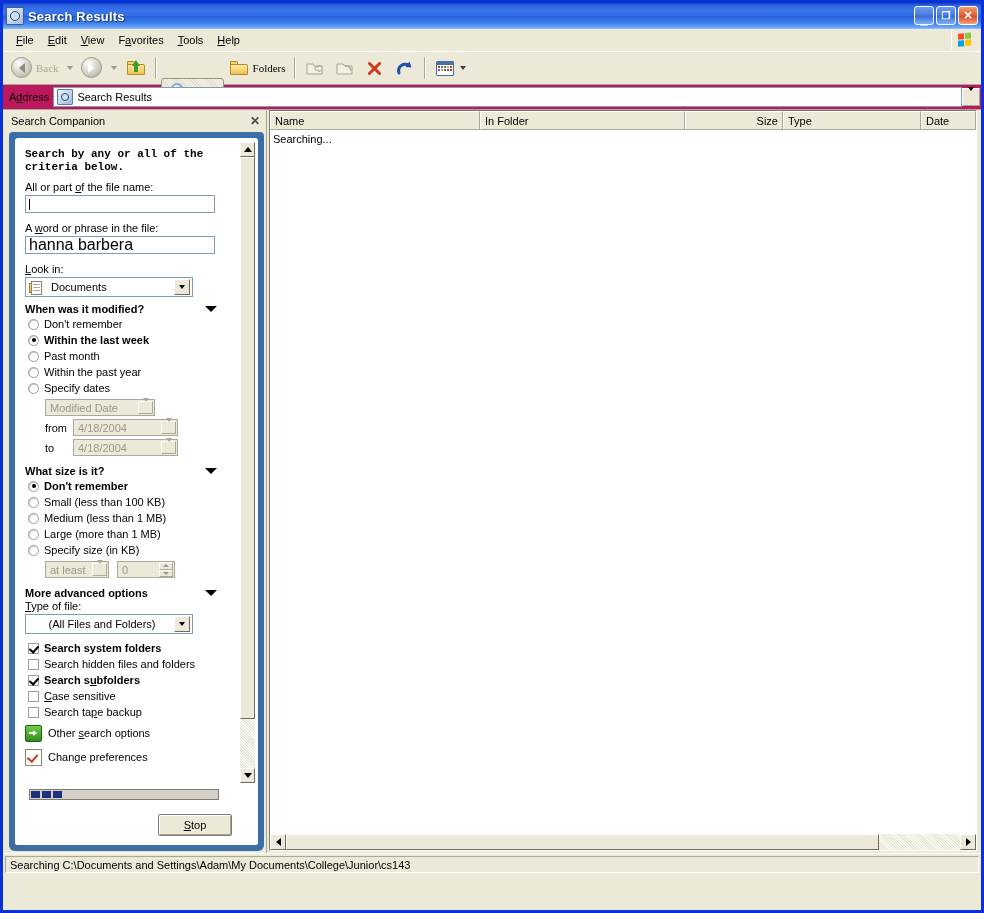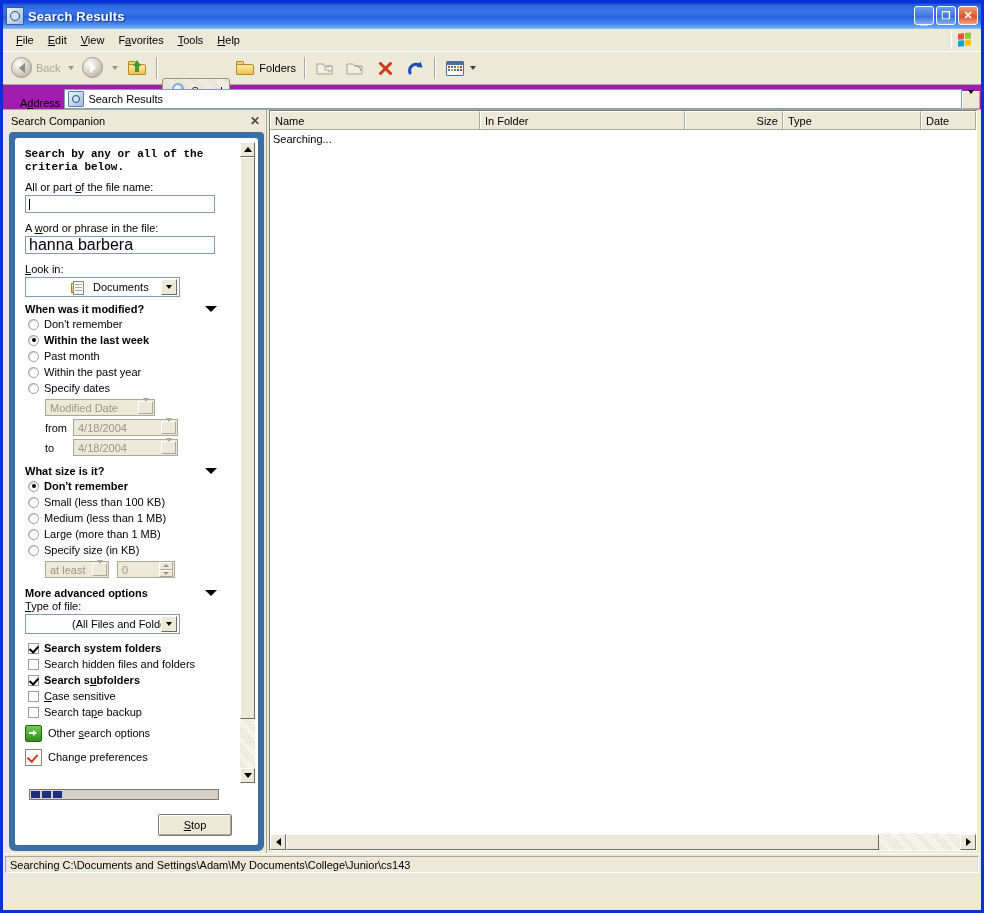--- a/index.html
+++ b/index.html
@@ -82,21 +82,21 @@
   .flag i:nth-child(1){left:0;top:0;background:#f34f2e;}
   .flag i:nth-child(2){left:7px;top:0;background:#8ec63f;}
   .flag i:nth-child(3){left:0;top:7px;background:#00a3e0;}
   .flag i:nth-child(4){left:7px;top:7px;background:#ffc20e;}
 
   
   .toolbar{
     height:32px;background:#ece9d8;
     border-top:1px solid #fff;
     border-bottom:1px solid #aca899;
-    display:flex;align-items:center;padding-left:4px;
+    display:flex;align-items:center;padding-left:4px;font-family:Liberation Serif, serif;
   }
   .tb{
     display:flex;align-items:center;height:26px;
     padding:0 3px;box-sizing:border-box;
     border:1px solid transparent;border-radius:3px;
     color:#000;font-size:11px;white-space:nowrap;
   }
   .tb.pressed{
     border:1px solid #9a9483;
     background:repeating-linear-gradient(45deg,#e4e0d0,#e4e0d0 1px,#f4f2e8 1px,#f4f2e8 2px);
@@ -172,22 +172,22 @@
   .views{
     width:18px;height:15px;background:#fff;border:1.5px solid #4a6fa5;box-sizing:border-box;
     border-radius:1px;position:relative;overflow:hidden;
   }
   .views .bar{position:absolute;left:0;top:0;width:100%;height:3px;background:#4a6fa5;}
   .views .dots{position:absolute;left:1px;top:4px;width:15px;display:flex;flex-wrap:wrap;gap:1px;}
   .views .dots i{width:2px;height:2px;display:block;}
 
   
   .addressbar{
-    height:24px;background:#a21caf;display:flex;align-items:flex-end;
-    border-bottom:1px solid #aca899;padding-left:17px;
+    height:24px;background:#be185d;display:flex;align-items:center;
+    border-bottom:1px solid #aca899;padding-left:6px;
   }
   .addr-label{font-size:11px;color:#000;margin-right:4px;}
   .addr-field{
     flex:1;height:20px;background:#fff;border:1px solid #7f9db9;
     box-sizing:border-box;display:flex;align-items:center;padding-left:3px;
     margin-right:0;position:relative;
   }
   .addr-icon{
     width:14px;height:14px;margin-right:4px;flex:none;
     background:linear-gradient(135deg,#eef4fb,#9dbbdd);
@@ -271,23 +271,23 @@
   .fld-label{font-size:11px;margin:0 0 2px 0;}
   .txtbox{
     width:190px;height:18px;box-sizing:border-box;
     border:1px solid #7f9db9;background:#fff;
     font-size:16px;padding:2px 3px;color:#000;
     display:flex;align-items:center;
     margin-bottom:9px;
   }
   .caret{width:1px;height:11px;background:#000;display:inline-block;}
   .combo{
-    width:155px;height:20px;box-sizing:border-box;
+    width:168px;height:20px;box-sizing:border-box;
     border:1px solid #7f9db9;background:#fff;
-    display:flex;align-items:center;margin-bottom:6px;padding-left:42px;
+    display:flex;align-items:center;margin-bottom:6px;
   }
   .combo .cb-txt{flex:1;font-size:11px;padding-left:4px;white-space:nowrap;overflow:hidden;}
   .combo .cb-btn{
     width:16px;height:16px;margin-right:2px;flex:none;
     background:#ece9d8;border:1px solid #fff;
     border-right-color:#6f6b5e;border-bottom-color:#6f6b5e;
     box-sizing:border-box;display:flex;align-items:center;justify-content:center;
   }
   .cb-btn .tri{width:0;height:0;border-left:3.5px solid transparent;border-right:3.5px solid transparent;border-top:4px solid #000;}
   .cb-btn.dim .tri{border-top-color:#aca899;}

